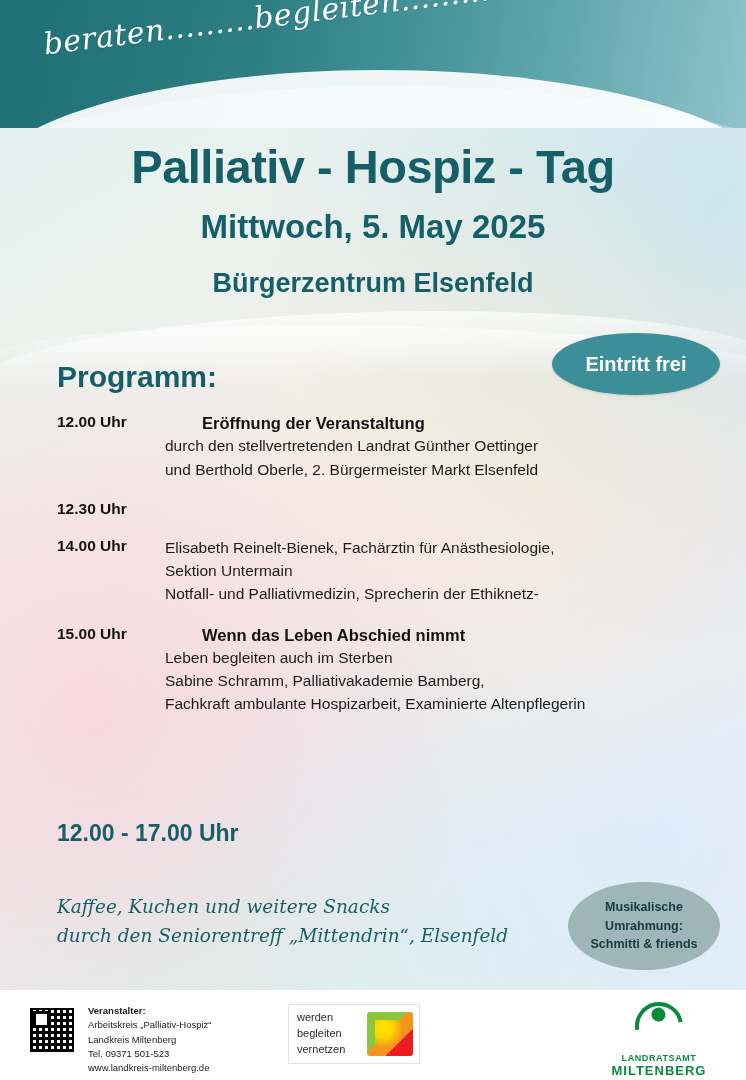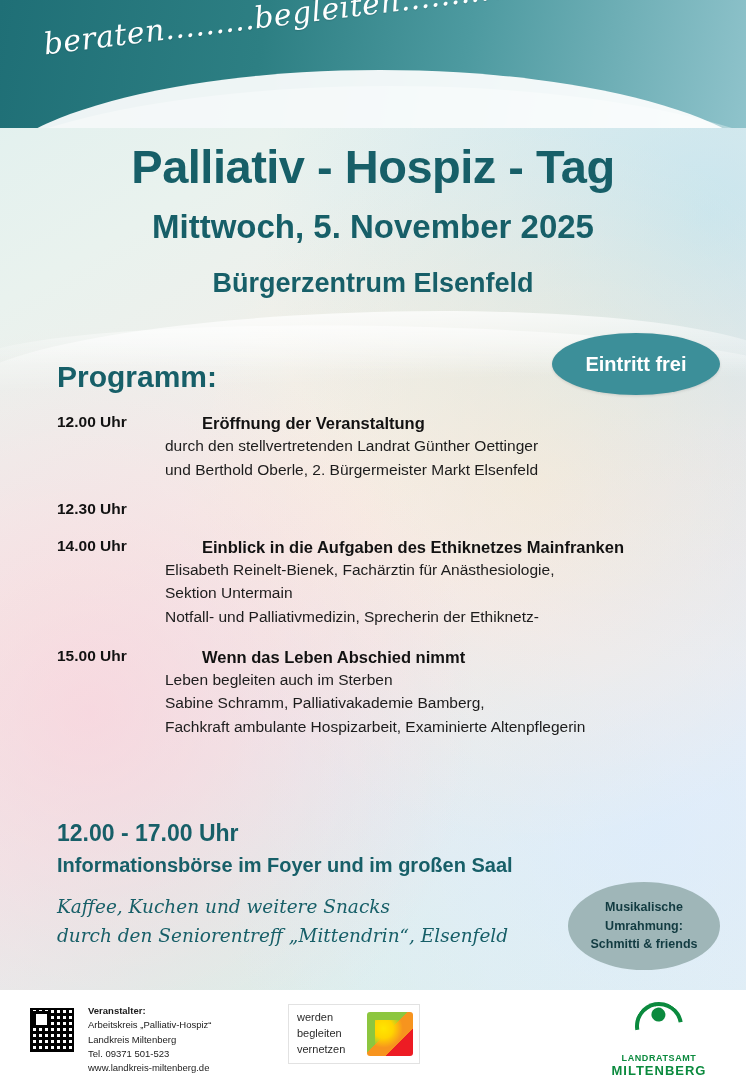--- a/index.html
+++ b/index.html
@@ -359,21 +359,21 @@
 <div class="poster">
 
   <div class="top-band">
     <div class="wave2"></div>
     <div class="wave"></div>
   </div>
   <div class="claim">beraten.........begleiten.........vernetzen</div>
 
   <div class="header">
     <div class="title">Palliativ - Hospiz - Tag</div>
-    <div class="subtitle">Mittwoch, 5. November 2025</div>
+    <div class="subtitle">Mittwoch, 5. May 2025</div>
     <div class="venue">Bürgerzentrum Elsenfeld</div>
   </div>
 
   <div class="mid-wave"></div>
   <div class="mid-wave2"></div>
 
   <div class="badge-free">Eintritt frei</div>
 
   <div class="program-heading">Programm:</div>
 
@@ -388,42 +388,40 @@
       </div>
     </div>
 
     <div class="item">
       <div class="item-time">12.30 Uhr</div>
     </div>
 
     <div class="item">
       <div class="item-time">14.00 Uhr</div>
       <div class="item-body">
-        <div class="item-title">Einblick in die Aufgaben des Ethiknetzes Mainfranken</div>
         <div class="item-line">Elisabeth Reinelt-Bienek, Fachärztin für Anästhesiologie,</div>
         <div class="item-line">Sektion Untermain</div>
         <div class="item-line">Notfall- und Palliativmedizin, Sprecherin der Ethiknetz-</div>
       </div>
     </div>
 
     <div class="item">
       <div class="item-time">15.00 Uhr</div>
       <div class="item-body">
         <div class="item-title">Wenn das Leben Abschied nimmt</div>
         <div class="item-line">Leben begleiten auch im Sterben</div>
         <div class="item-line">Sabine Schramm, Palliativakademie Bamberg,</div>
         <div class="item-line">Fachkraft ambulante Hospizarbeit, Examinierte Altenpflegerin</div>
       </div>
     </div>
 
   </div>
 
   <div class="fair">
     <div class="fair-time">12.00 - 17.00 Uhr</div>
-    <div class="fair-text">Informationsbörse im Foyer und im großen Saal</div>
   </div>
 
   <div class="handwriting">
     <div>Kaffee, Kuchen und weitere Snacks</div>
     <div>durch den Seniorentreff „Mittendrin“, Elsenfeld</div>
   </div>
 
   <div class="badge-music">
     <div>Musikalische</div>
     <div>Umrahmung:</div>

